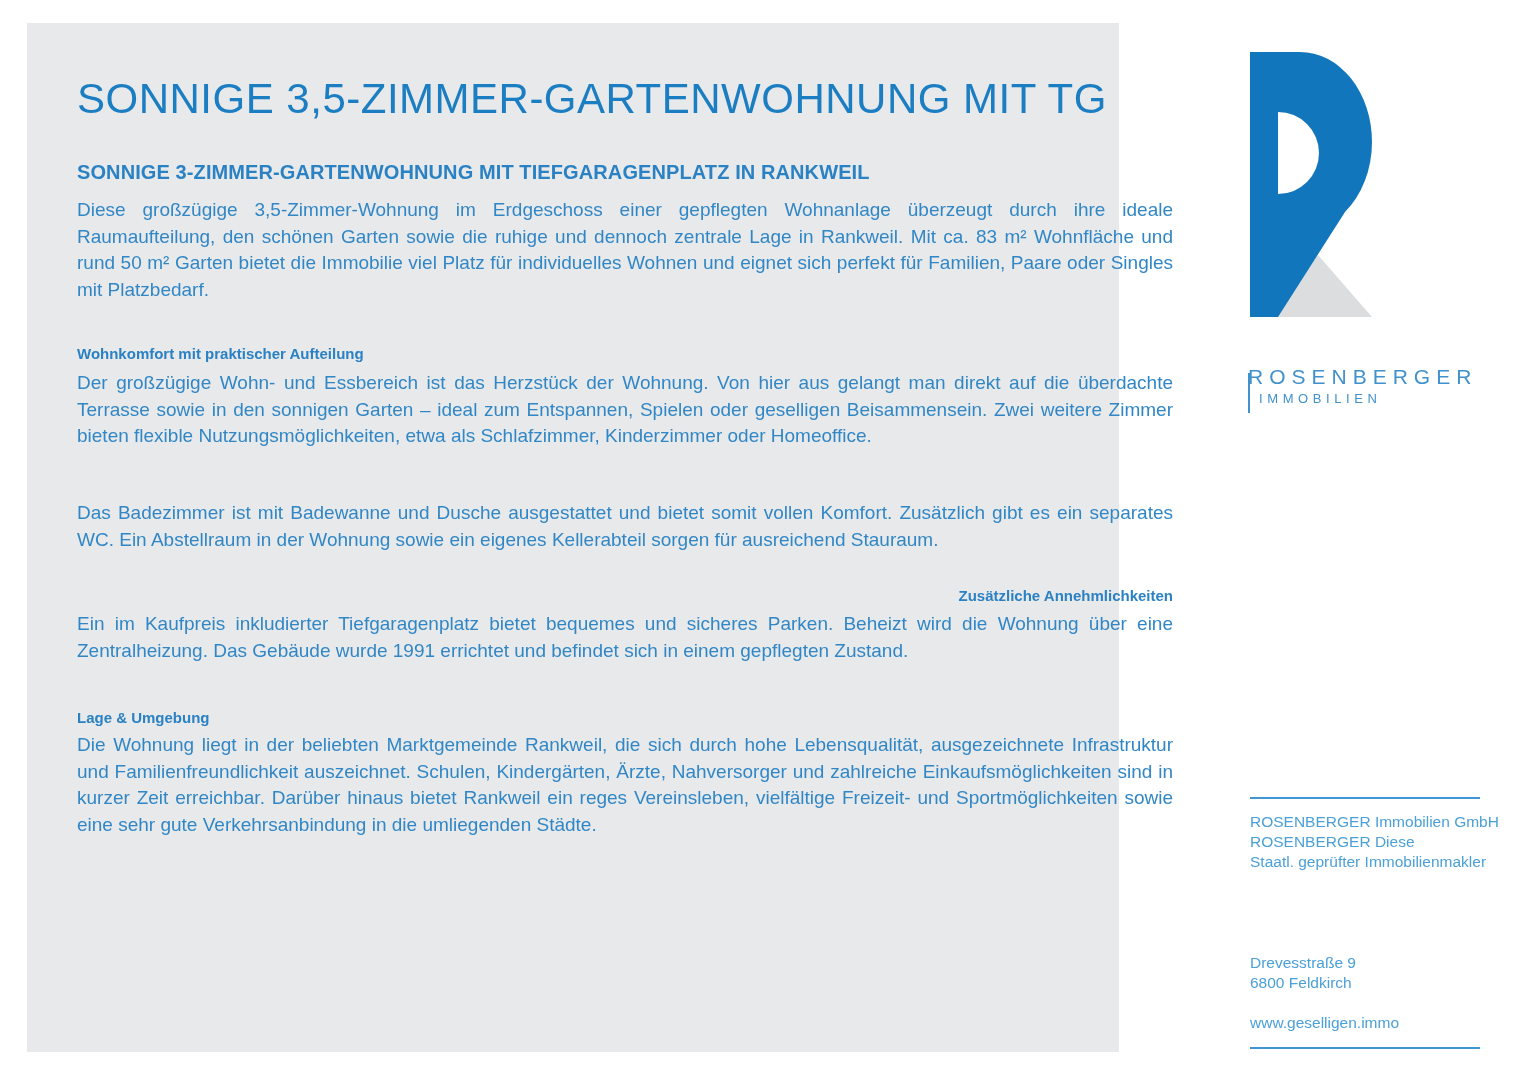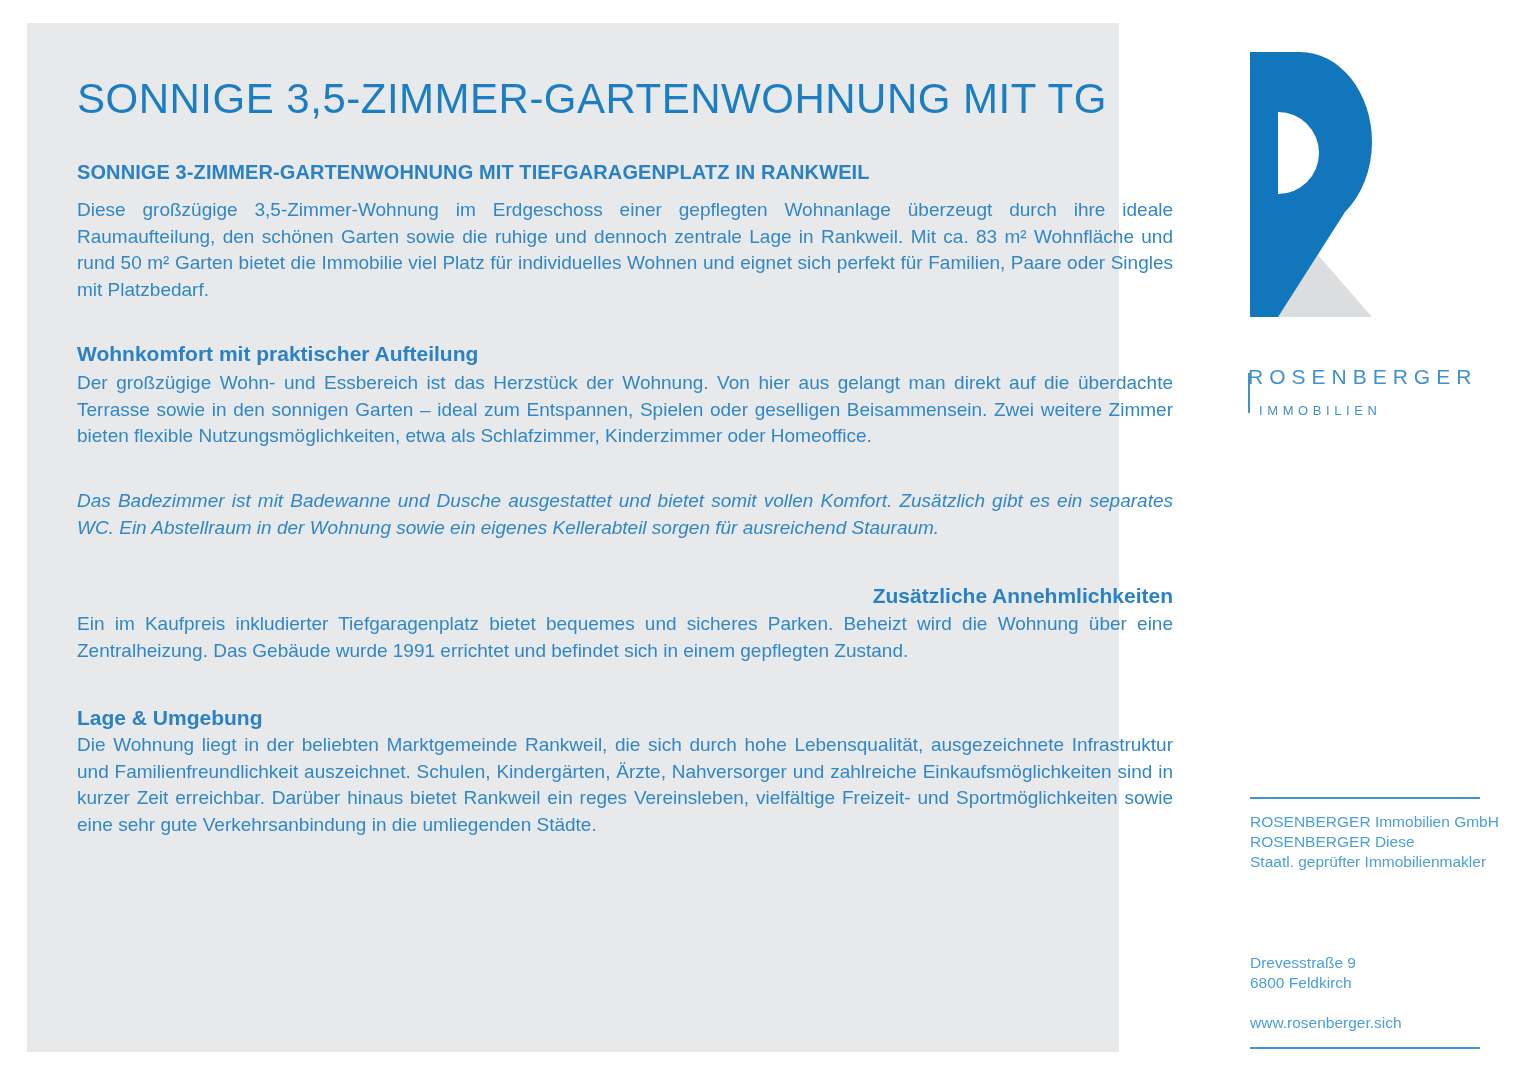--- a/index.html
+++ b/index.html
@@ -28,39 +28,39 @@
   }
   .subtitle{
     top:138px;font-size:20px;font-weight:700;letter-spacing:.1px;
     color:var(--heading-blue);white-space:nowrap;
   }
   .panel p{
     font-size:19px;line-height:26.5px;text-align:justify;
     color:var(--body-blue);
   }
   .panel h2{
-    font-size:21px;line-height:26.5px;font-weight:700;
+    font-size:15px;line-height:26.5px;font-weight:700;
     color:var(--heading-blue);
   }
   .p-intro{top:174px;}
   .h-comfort{top:318px;}
   .p-comfort{top:347px;}
-  .p-bath{top:465px;font-style:italic;}
+  .p-bath{top:477px;}
   .h-amenities{top:560px;text-align:right;}
   .p-amenities{top:588px;}
   .h-location{top:682px;}
   .p-location{top:709px;}
   .p-closing{top:855px;}
   
   .sidebar{position:absolute;left:1223px;top:0;width:292px;height:1080px;background:var(--page-bg);}
   .logo{position:absolute;left:27px;top:52px;}
   .wordmark{position:absolute;left:25px;top:366px;color:var(--wordmark-blue);}
   .wm-stem{position:absolute;left:0;top:7px;width:2px;height:40px;background:var(--wordmark-blue);}
   .wm-name{font-size:21px;letter-spacing:6px;line-height:22px;white-space:nowrap;}
-  .wm-tagline{font-size:13px;letter-spacing:4.6px;line-height:14px;margin-top:16px;padding-left:11px;white-space:nowrap;}
+  .wm-tagline{font-size:13px;letter-spacing:4.6px;line-height:14px;margin-top:4px;padding-left:11px;white-space:nowrap;}
   .contact{
     position:absolute;left:27px;top:777px;width:232px;height:260px;
     color:var(--contact-blue);font-size:15.5px;margin-top:20px;
   }
   .rule{position:absolute;left:0;width:230px;height:2px;background:var(--rule-blue);}
   .rule-top{top:0;}
   .rule-bottom{top:250px;}
   .cgroup{position:absolute;left:0;line-height:20px;white-space:nowrap;}
   .cg-identity{top:15px;}
   .cg-comm{top:96px;}
@@ -111,18 +111,18 @@
       <div>Staatl. geprüfter Immobilienmakler</div>
     </div>
 
 
     <div class="cgroup cg-address">
       <div>Drevesstraße 9</div>
       <div>6800 Feldkirch</div>
     </div>
 
     <div class="cgroup cg-web">
-      <div>www.rosenberger.sich</div>
+      <div>www.geselligen.immo</div>
     </div>
 
     <div class="rule rule-bottom"></div>
   </div>
 </div>
 
 </body></html>

